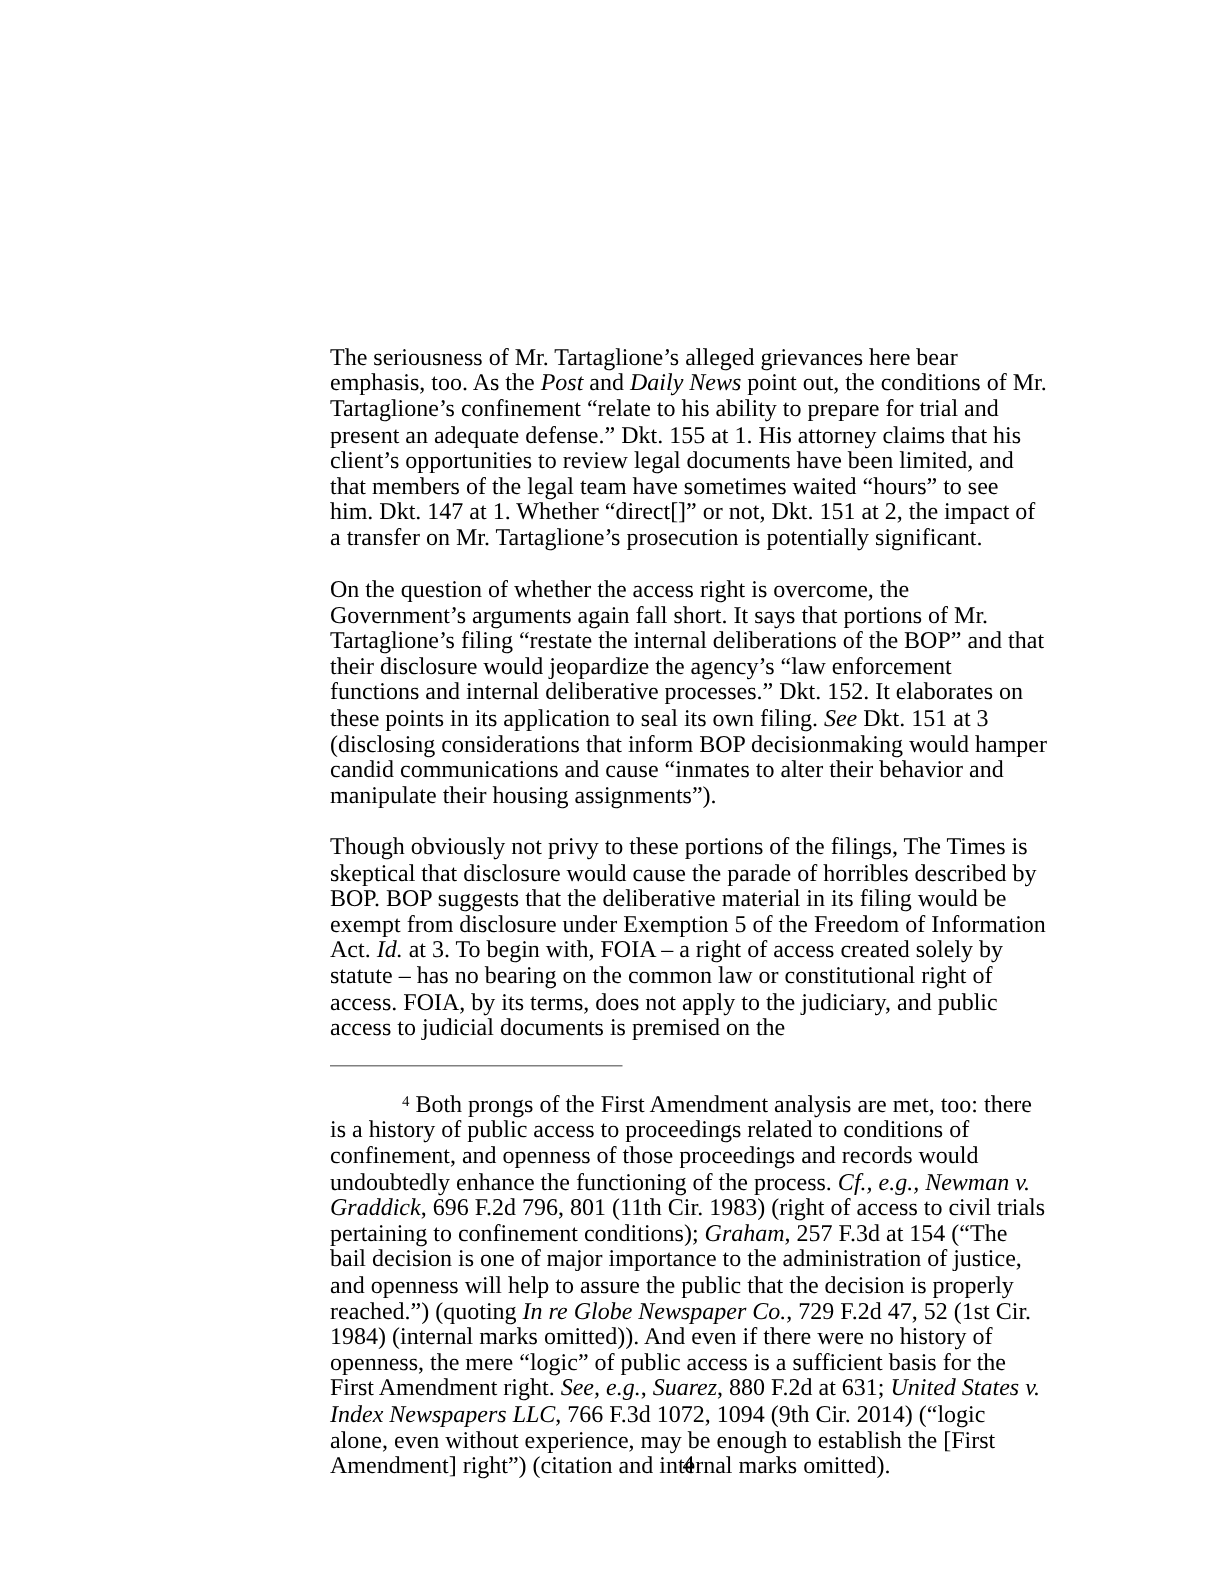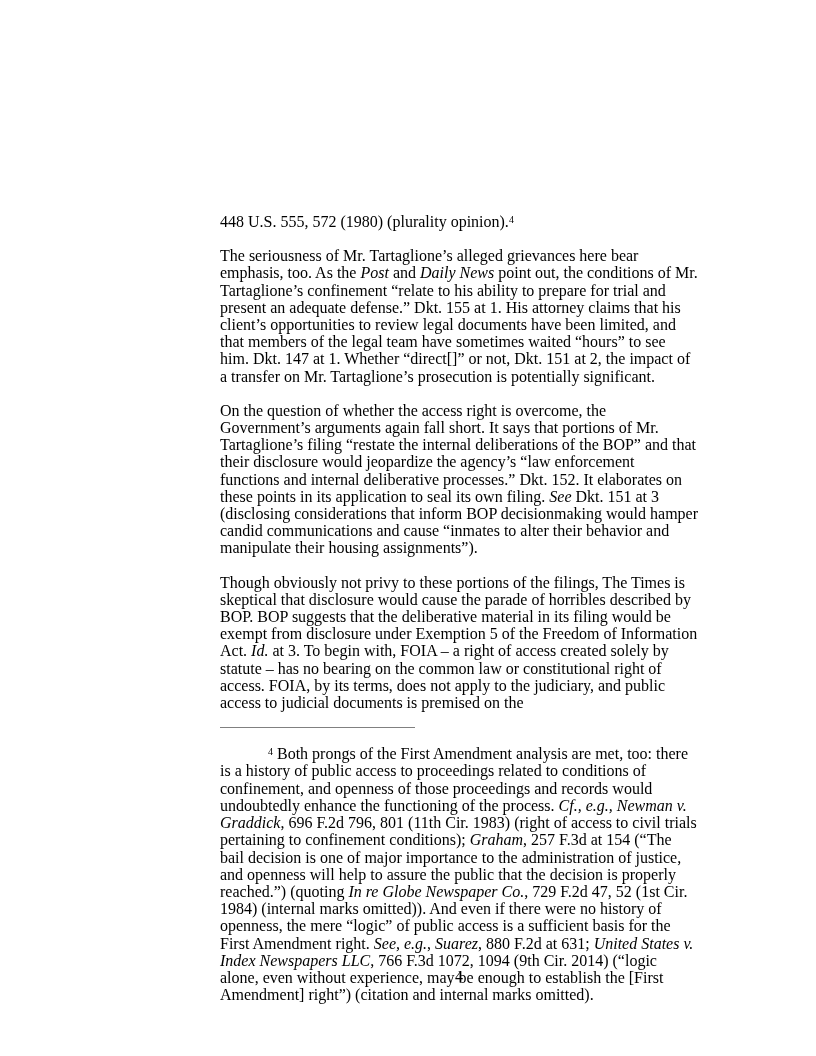--- a/index.html
+++ b/index.html
@@ -56,21 +56,20 @@
     text-align: center;
     font-size: 16px;
   }
   i { }
 </style>
 </head>
 <body>
 
 <div class="page">
   <div class="text-col">
-    <p class="first"><span>448 U.S. 555, 572 (1980) (plurality opinion).</span><sup>4</sup></p>
     <p><span>The seriousness of Mr. Tartaglione’s alleged grievances here bear emphasis, too. As the </span><i>Post</i><span> and </span><i>Daily News</i><span> point out, the conditions of Mr. Tartaglione’s confinement “relate to his ability to prepare for trial and present an adequate defense.” Dkt. 155 at 1. His attorney claims that his client’s opportunities to review legal documents have been limited, and that members of the legal team have sometimes waited “hours” to see him. Dkt. 147 at 1. Whether “direct[]” or not, Dkt. 151 at 2, the impact of a transfer on Mr. Tartaglione’s prosecution is potentially significant.</span></p>
     <p><span>On the question of whether the access right is overcome, the Government’s arguments again fall short. It says that portions of Mr. Tartaglione’s filing “restate the internal deliberations of the BOP” and that their disclosure would jeopardize the agency’s “law enforcement functions and internal deliberative processes.” Dkt. 152. It elaborates on these points in its application to seal its own filing. </span><i>See</i><span> Dkt. 151 at 3 (disclosing considerations that inform BOP decisionmaking would hamper candid communications and cause “inmates to alter their behavior and manipulate their housing assignments”).</span></p>
     <p><span>Though obviously not privy to these portions of the filings, The Times is skeptical that disclosure would cause the parade of horribles described by BOP. BOP suggests that the deliberative material in its filing would be exempt from disclosure under Exemption 5 of the Freedom of Information Act. </span><i>Id.</i><span> at 3. To begin with, FOIA – a right of access created solely by statute – has no bearing on the common law or constitutional right of access. FOIA, by its terms, does not apply to the judiciary, and public access to judicial documents is premised on the</span></p>
     <hr class="footnote-sep">
     <p class="footnote"><sup>4</sup><span> Both prongs of the First Amendment analysis are met, too: there is a history of public access to proceedings related to conditions of confinement, and openness of those proceedings and records would undoubtedly enhance the functioning of the process. </span><i>Cf., e.g.,</i><span>  </span><i>Newman v. Graddick</i><span>, 696 F.2d 796, 801 (11th Cir. 1983) (right of access to civil trials pertaining to confinement conditions); </span><i>Graham</i><span>, 257 F.3d at 154 (“The bail decision is one of major importance to the administration of justice, and openness will help to assure the public that the decision is properly reached.”) (quoting </span><i>In re Globe Newspaper Co.</i><span>, 729 F.2d 47, 52 (1st Cir. 1984) (internal marks omitted)). And even if there were no history of openness, the mere “logic” of public access is a sufficient basis for the First Amendment right. </span><i>See, e.g.</i><span>, </span><i>Suarez</i><span>, 880 F.2d at 631; </span><i>United States v. Index Newspapers LLC</i><span>, 766 F.3d 1072, 1094 (9th Cir. 2014) (“logic alone, even without experience, may be enough to establish the [First Amendment] right”) (citation and internal marks omitted).</span></p>
   </div>
   <div class="page-number">4</div>
 </div>
 
 </body></html>

